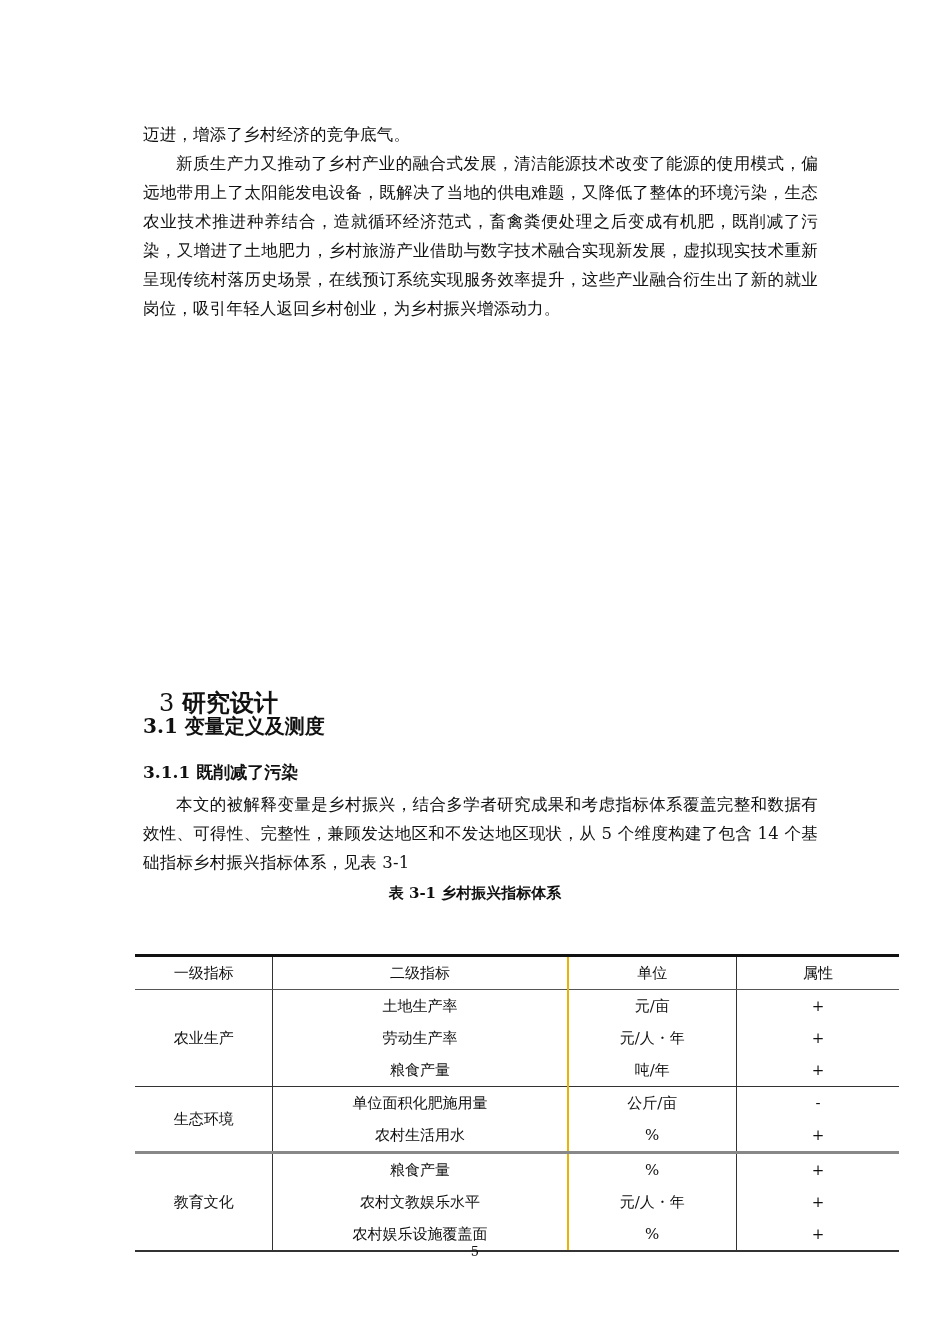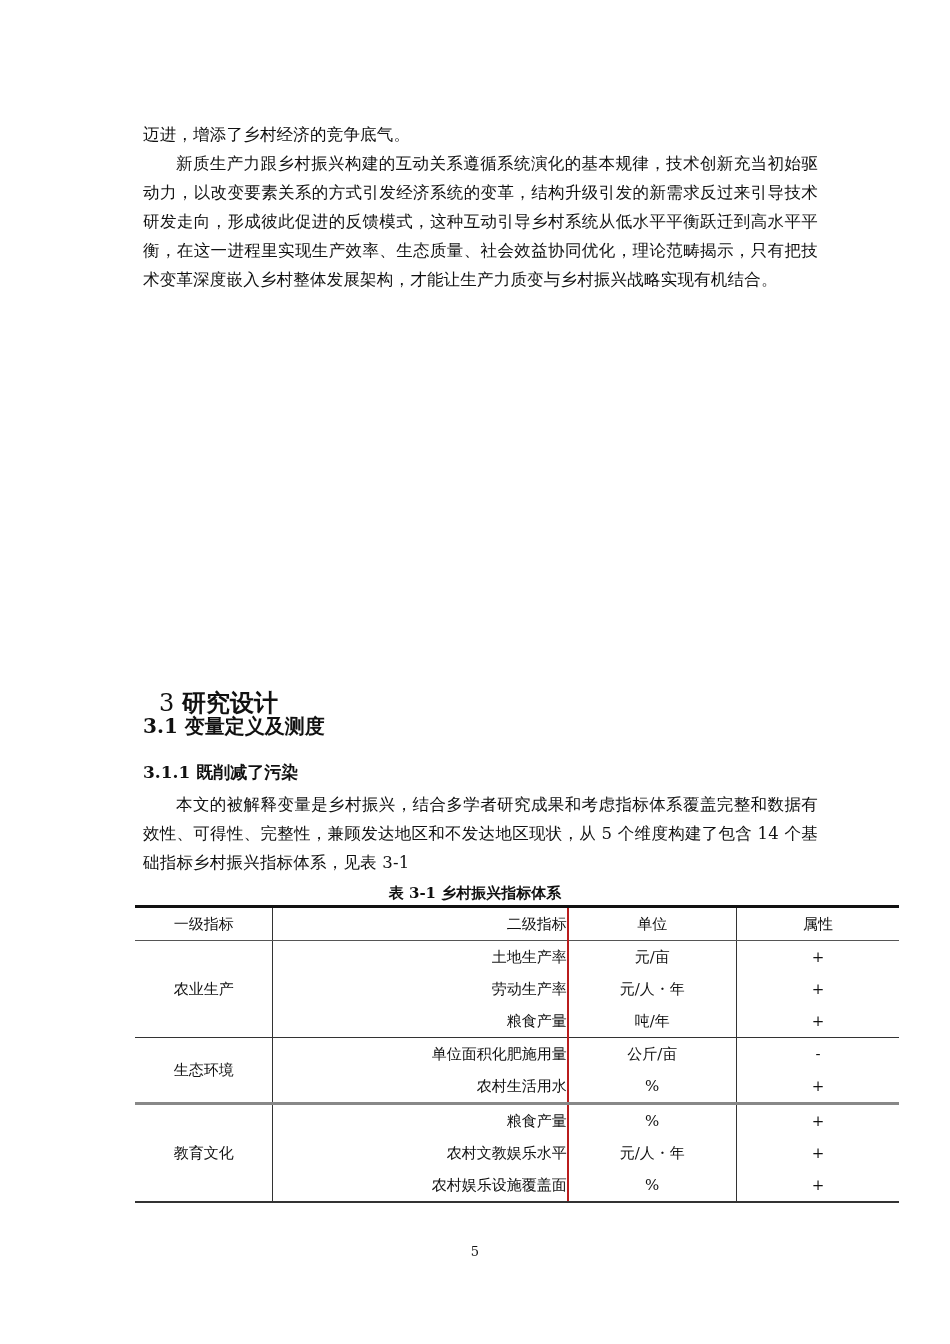--- a/index.html
+++ b/index.html
@@ -9,41 +9,41 @@
   .body-text { position: absolute; left: 143px; width: 675px; font-size: 16.5px; line-height: 29px;
                text-align: justify; letter-spacing: 0.2px; }
   .body-text p { margin: 0; }
   .indent { text-indent: 2em; }
   .h1 { position: absolute; left: 143px; top: 671px; font-size: 24px; font-weight: normal; margin: 16px; }
   .h1 .cn { font-weight: bold; }
   .h2 { position: absolute; left: 143px; top: 713px; font-size: 20px; font-weight: bold; margin: 0; }
   .h3 { position: absolute; left: 143px; top: 761px; font-size: 17px; font-weight: bold; margin: 0; }
   .caption { position: absolute; left: 0; width: 950px; top: 884px; text-align: center;
              font-size: 15px; font-weight: bold; }
-  table.tbl { position: absolute; left: 135px; top: 905px; width: 764px; border-collapse: collapse;
+  table.tbl { position: absolute; left: 135px; top: 954px; width: 764px; border-collapse: collapse;
               font-size: 15px; font-family: "DejaVu Serif", "Liberation Serif", serif; }
   table.tbl td, table.tbl th { text-align: center; font-weight: normal; padding: 0; height: 32px; }
   table.tbl thead tr th { border-top: 3px solid #111; border-bottom: 1.5px solid #555; }
   table.tbl .c1 { width: 138px; border-right: 1px solid #333; }
-  table.tbl .c2 { width: 295px; border-right: 2px solid #b91c1c; text-align: right; }
+  table.tbl .c2 { width: 295px; border-right: 2px solid #eab308; }
   table.tbl .c3 { width: 168px; border-right: 1px solid #333; }
   table.tbl .c4 { width: 163px; }
   table.tbl tr.grp-end td { border-bottom: 1.5px solid #333; margin-top: 6px; }
   table.tbl tr.grp-end-gray td { border-bottom: 3px solid #888; }
   table.tbl tr.last td { border-bottom: 2px solid #333; }
   .pagenum { position: absolute; left: 0; width: 950px; top: 1244px; text-align: center; font-size: 13px; }
 </style>
 </head>
 <body>
 
 <div class="page">
 
   <div class="body-text" style="top:120px;">
     <p>迈进，增添了乡村经济的竞争底气。</p>
-    <p class="indent">新质生产力跟乡村振兴构建的互动关系遵循系统演化的基本规律，技术创新充当初始驱动力，以改变要素关系的方式引发经济系统的变革，结构升级引发的新需求反过来引导技术研发走向，形成彼此促进的反馈模式，这种互动引导乡村系统从低水平平衡跃迁到高水平平衡，在这一进程里实现生产效率、生态质量、社会效益协同优化，理论范畴揭示，只有把技术变革深度嵌入乡村整体发展架构，才能让生产力质变与乡村振兴战略实现有机结合。</p>
+    <p class="indent">新质生产力又推动了乡村产业的融合式发展，清洁能源技术改变了能源的使用模式，偏远地带用上了太阳能发电设备，既解决了当地的供电难题，又降低了整体的环境污染，生态农业技术推进种养结合，造就循环经济范式，畜禽粪便处理之后变成有机肥，既削减了污染，又增进了土地肥力，乡村旅游产业借助与数字技术融合实现新发展，虚拟现实技术重新呈现传统村落历史场景，在线预订系统实现服务效率提升，这些产业融合衍生出了新的就业岗位，吸引年轻人返回乡村创业，为乡村振兴增添动力。</p>
   </div>
 
   <h1 class="h1"><span>3</span> <span class="cn">研究设计</span></h1>
 
   <h2 class="h2">3.1 变量定义及测度</h2>
 
   <h3 class="h3">3.1.1 既削减了污染</h3>
 
   <div class="body-text" style="top:790px;">
     <p class="indent">本文的被解释变量是乡村振兴，结合多学者研究成果和考虑指标体系覆盖完整和数据有效性、可得性、完整性，兼顾发达地区和不发达地区现状，从 5 个维度构建了包含 14 个基础指标乡村振兴指标体系，见表 3-1</p>

